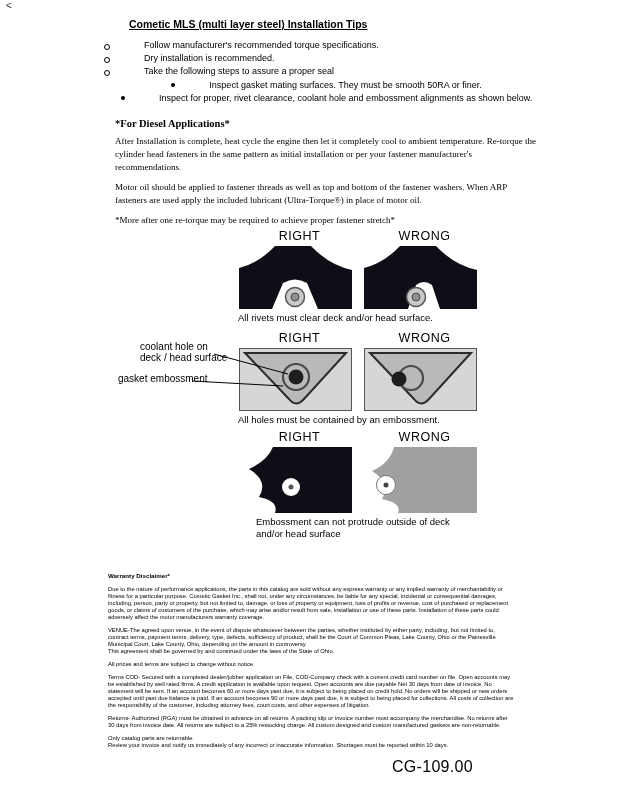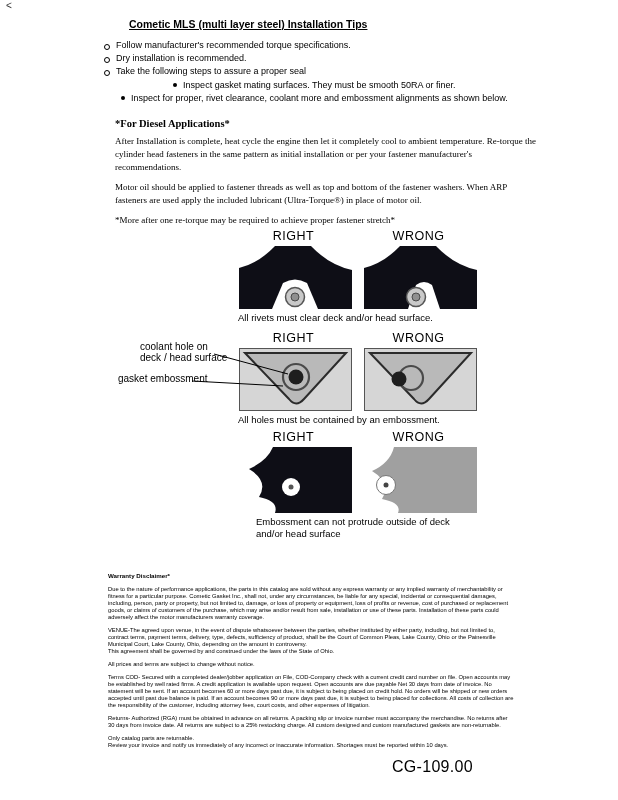--- a/index.html
+++ b/index.html
@@ -3,31 +3,31 @@
 <meta charset="utf-8">
 <style>
   html,body{margin:0;padding:0;background:#ffffff;}
   .page{position:relative;width:618px;height:800px;background:#ffffff;
         font-family:"Liberation Sans","DejaVu Sans",sans-serif;color:#000;overflow:hidden;}
   .abs{position:absolute;}
   .corner-mark{left:6px;top:0;font-size:10px;color:#333;}
   .title{left:129px;top:18px;font-size:10.5px;font-weight:bold;text-decoration:underline;margin:0;}
 
   .tips{left:104px;top:40px;font-size:9px;}
-  .tip-row{display:flex;align-items:flex-start;height:13.2px;}
+  .tip-row{display:flex;align-items:flex-start;height:13.2px;gap:28px;}
   .tip-row.sub{margin-left:17px;justify-content:center;}
   .mk{flex:none;width:4px;height:4px;margin:3.5px 6px 0 0;}
   .mk.open{border:1px solid #000;border-radius:50%;}
   .mk.full{background:#000;border-radius:50%;}
 
   .diesel{left:115px;top:117px;width:425px;font-size:9px;line-height:13px;font-family:Liberation Serif, serif;}
   .diesel-h{font-size:10.5px;font-weight:bold;margin-bottom:5px;}
   .dp{margin:0 0 7px 0;}
 
-  .dg-labels{left:237px;width:238px;display:flex;justify-content:space-between;align-items:center;}
+  .dg-labels{left:243px;width:238px;display:flex;justify-content:space-between;align-items:center;}
   .dg-label{width:113px;text-align:center;font-size:12.5px;letter-spacing:.5px;}
   .dg-panels{left:239px;display:flex;gap:12px;}
   .dg-caption{font-size:9.5px;line-height:12px;}
   .ann{font-size:10px;line-height:10.5px;}
   .ann-lines{pointer-events:none;}
 
   .disclaimer{left:108px;top:572px;width:407px;font-size:5.8px;line-height:7px;}
   .disc-h{font-weight:bold;font-size:6.2px;margin-bottom:7px;}
   .disc-p{margin:0 0 6px 0;}
   .disc-p.tight{margin-bottom:0;}
@@ -55,21 +55,21 @@
     <div class="tip-row">
       <span class="mk open"></span>
       <span>Take the following steps to assure a proper seal</span>
     </div>
     <div class="tip-row sub">
       <span class="mk full"></span>
       <span>Inspect gasket mating surfaces. They must be smooth 50RA or finer.</span>
     </div>
     <div class="tip-row sub">
       <span class="mk full"></span>
-      <span>Inspect for proper, rivet clearance, coolant more and embossment alignments as shown below.</span>
+      <span>Inspect for proper, rivet clearance, coolant hole and embossment alignments as shown below.</span>
     </div>
   </div>
 
   <div class="abs diesel">
     <div class="diesel-h">*For Diesel Applications*</div>
     <p class="dp">After Installation is complete, heat cycle the engine then let it completely cool to ambient temperature. Re-torque the cylinder head fasteners in the same pattern as initial installation or per your fastener manufacturer's recommendations.</p>
     <p class="dp">Motor oil should be applied to fastener threads as well as top and bottom of the fastener washers. When ARP fasteners are used apply the included lubricant (Ultra-Torque®) in place of motor oil.</p>
     <p class="dp">*More after one re-torque may be required to achieve proper fastener stretch*</p>
   </div>
 

